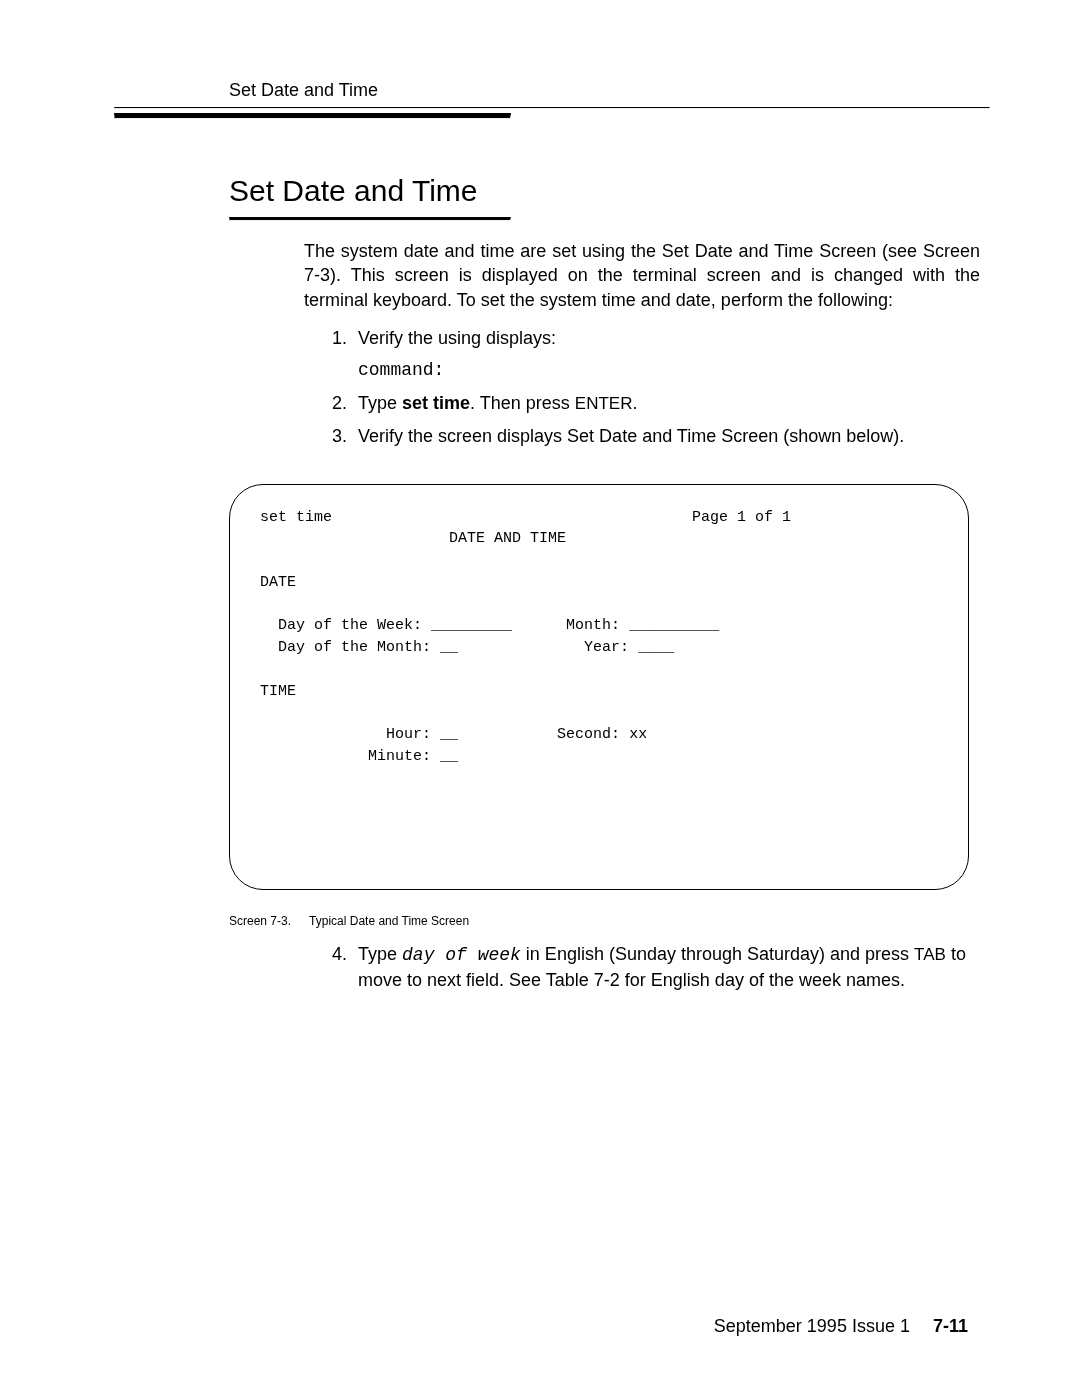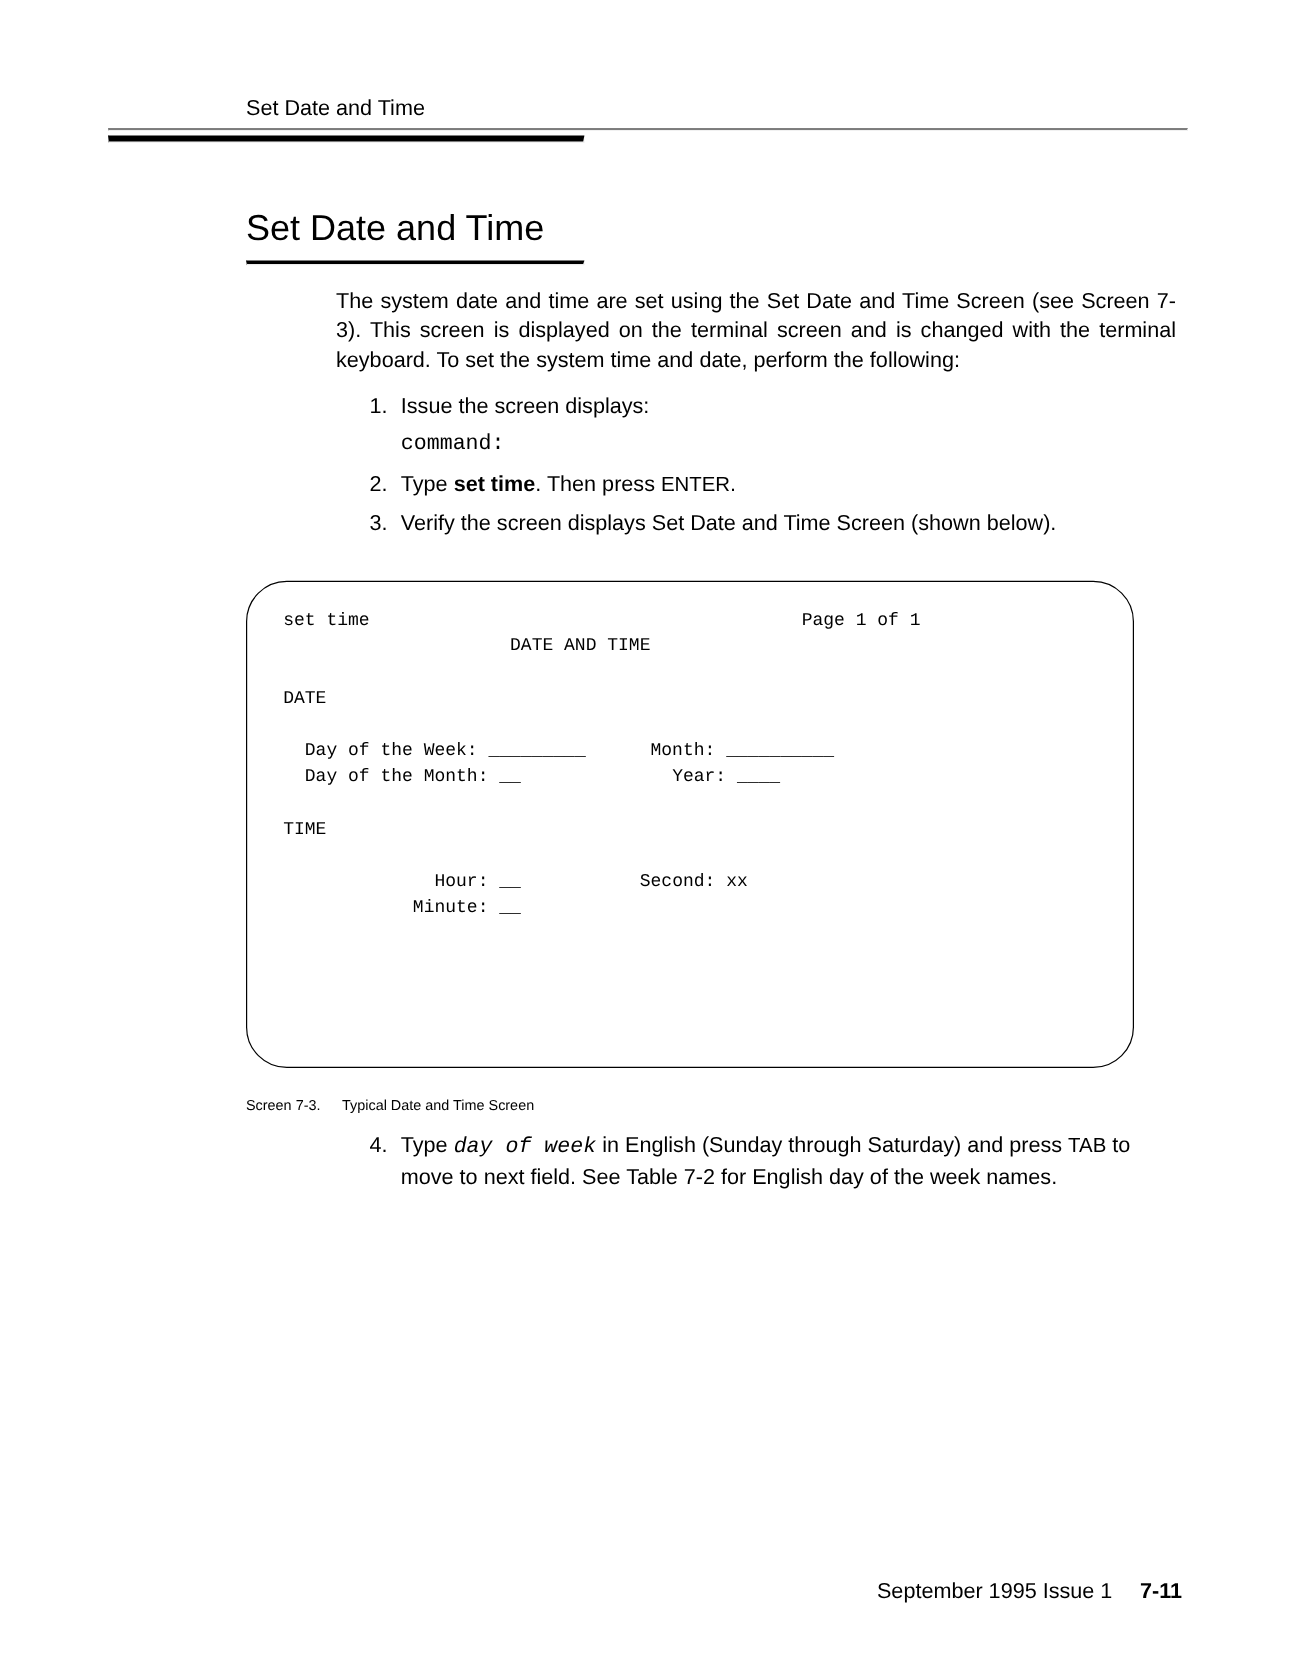--- a/index.html
+++ b/index.html
@@ -7,21 +7,21 @@
     padding: 0;
     background: #fff;
     font-family: Arial, Helvetica, sans-serif;
     font-size: 18px;
     color: #000;
     width: 1080px;
     height: 1397px;
     position: relative;
   }
   .page {
-    padding: 80px 90px 60px 90px;
+    padding: 80px 90px 60px 114px;
     box-sizing: border-box;
     height: 100%;
     position: relative;
   }
   .running-head {
     font-size: 18px;
     margin-left: 115px;
     margin-bottom: 6px;
   }
   .top-rule-thin {
@@ -88,21 +88,21 @@
     overflow: hidden;
   }
   .screen-caption {
     margin: 24px 0 0 115px;
     font-size: 12px;
   }
   .screen-caption .capnum { margin-right: 18px; }
   .footer {
     position: absolute;
     bottom: 60px;
-    right: 95px;
+    right: 112px;
     font-size: 18px;
   }
   .footer .pnum { font-weight: bold; margin-left: 18px; }
 </style>
 </head>
 <body>
 
 <div class="page">
 
   <div class="running-head">Set Date and Time</div>
@@ -111,21 +111,21 @@
 
   <h1 class="section-title">Set Date and Time</h1>
   <hr class="title-underline">
 
   <div class="body-text">
     <p>The system date and time are set using the Set Date and Time Screen (see Screen 7-3). This screen is displayed on the terminal screen and is changed with the terminal keyboard. To set the system time and date, perform the following:</p>
   </div>
 
   <ol class="steps">
     <li>
-      <span>Issue the screen displays:</span>
+      <span>Verify the using displays:</span>
       <div class="sub mono">command:</div>
     </li>
     <li>
       <span>Type </span><span class="bold">set time</span><span>. Then press </span><span class="smallcaps">ENTER</span><span>.</span>
     </li>
     <li>
       <span>Verify the screen displays Set Date and Time Screen (shown below).</span>
     </li>
   </ol>
 

